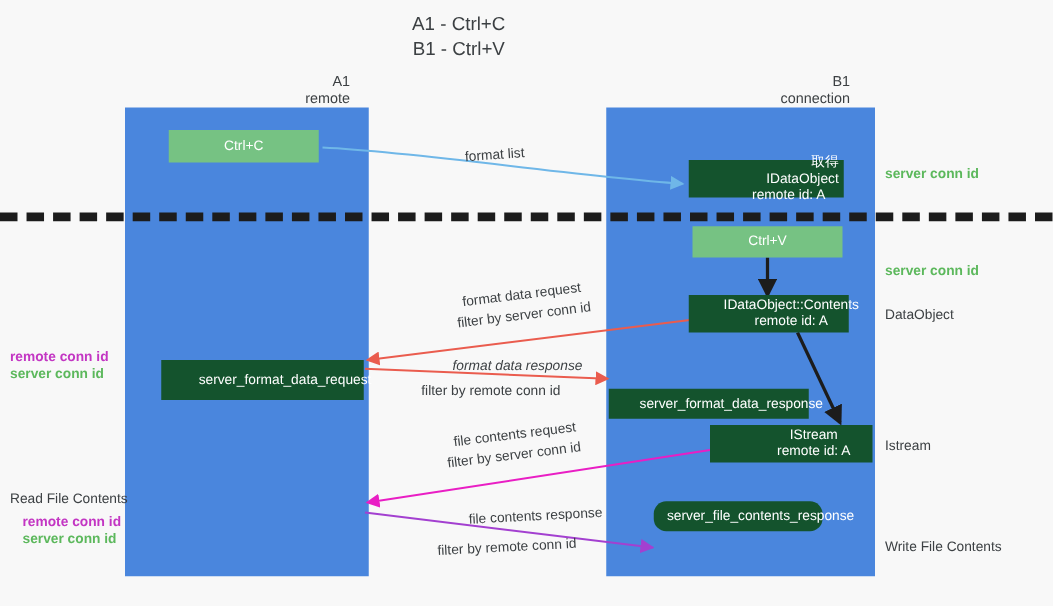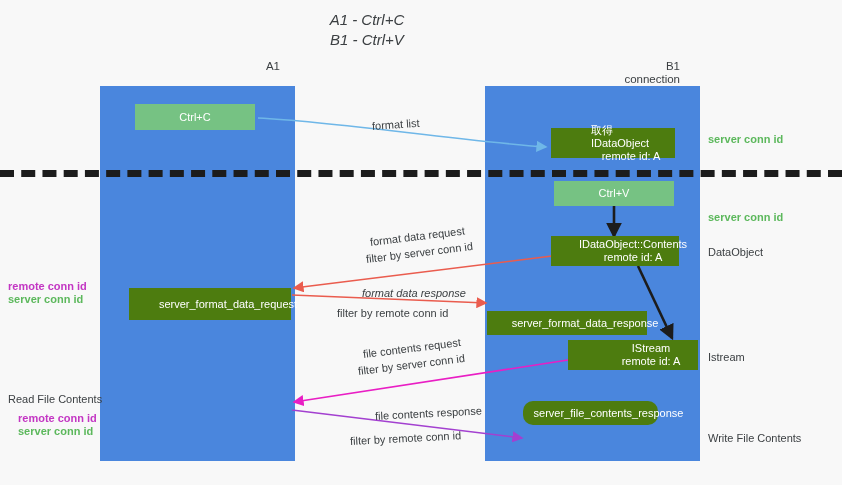--- a/index.html
+++ b/index.html
@@ -9,46 +9,46 @@
     font-family:"Liberation Sans", sans-serif;
     position:relative;
     overflow:hidden;
     color:#3c4043;
   }
   #stage{position:absolute;left:0;top:0;width:842px;height:485px;}
 
   
   .title{
     position:absolute;left:0;top:10px;width:734px;
-    text-align:center;font-size:15px;line-height:20px;color:#3c4043;font-style:italic;
+    text-align:center;font-size:15px;line-height:20px;color:#3c4043;
   }
 
   
   .col-head{
     position:absolute;text-align:right;font-size:11.5px;line-height:13px;color:#3c4043;
   }
   .col-head .sub{display:block;}
 
   
   .lane{position:absolute;background:#4a86dd;}
 
   
   .divider{
     position:absolute;left:0;top:170px;width:842px;height:0;
     border-top:7px dashed #1c1c1c;
   }
 
   
   .box{
     position:absolute;display:flex;align-items:center;justify-content:center;
-    text-align:left;color:#ffffff;font-size:11px;line-height:13px;
+    text-align:right;color:#ffffff;font-size:11px;line-height:13px;
     box-sizing:border-box;padding:2px 4px;
   }
   .box.green{background:#76c283;}
-  .box.orange{background:#4d7c0f;padding-left:40px;}
+  .box.orange{background:#14532d;padding-left:40px;}
   .box .l2{display:block;}
 
   
   .lbl{
     position:absolute;font-size:11px;line-height:14px;color:#3c4043;
     white-space:nowrap;
   }
   .lbl.green{color:#5cb85c;font-weight:bold;}
   .lbl.magenta{color:#c336c3;font-weight:bold;}
   .lbl.rot{transform-origin:left center;}
@@ -61,20 +61,21 @@
 
 <div id="stage">
 
   <div class="title">
     <div>A1 - Ctrl+C</div>
     <div>B1 - Ctrl+V</div>
   </div>
 
   <div class="col-head" style="left:130px;top:60px;width:150px;">
     <span>A1</span>
+    <span class="sub">remote</span>
   </div>
   <div class="col-head" style="left:520px;top:60px;width:160px;">
     <span>B1</span>
     <span class="sub">connection</span>
   </div>
 
   <div class="lane" style="left:100px;top:86px;width:195px;height:375px;"></div>
   <div class="lane" style="left:485px;top:86px;width:215px;height:375px;"></div>
 
   <svg class="arrows" viewBox="0 0 842 485">

